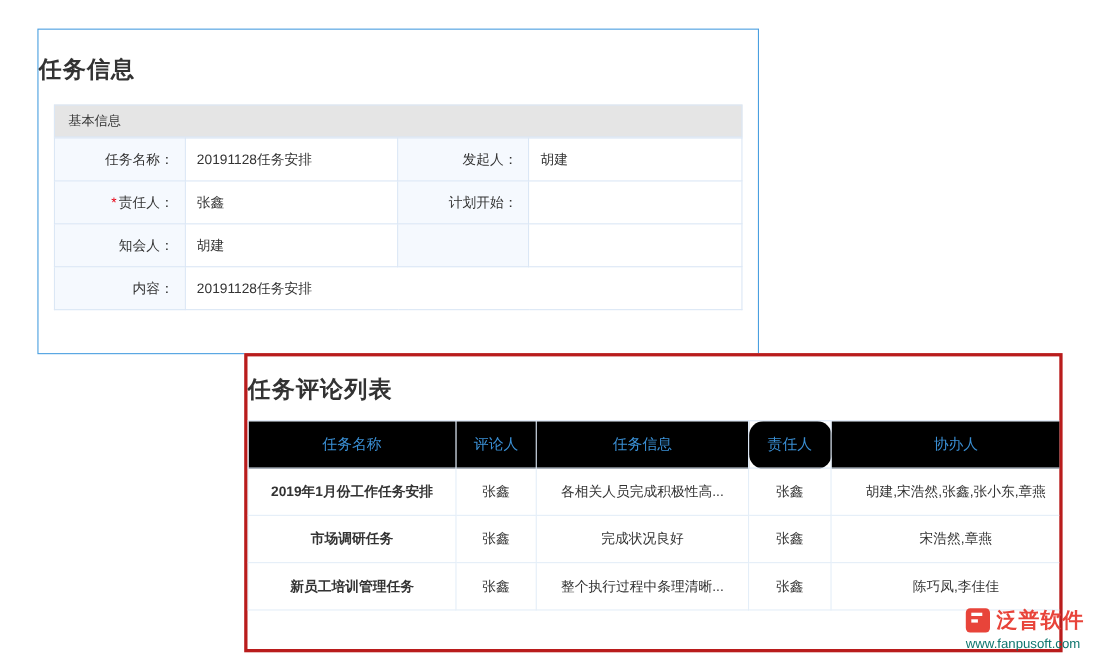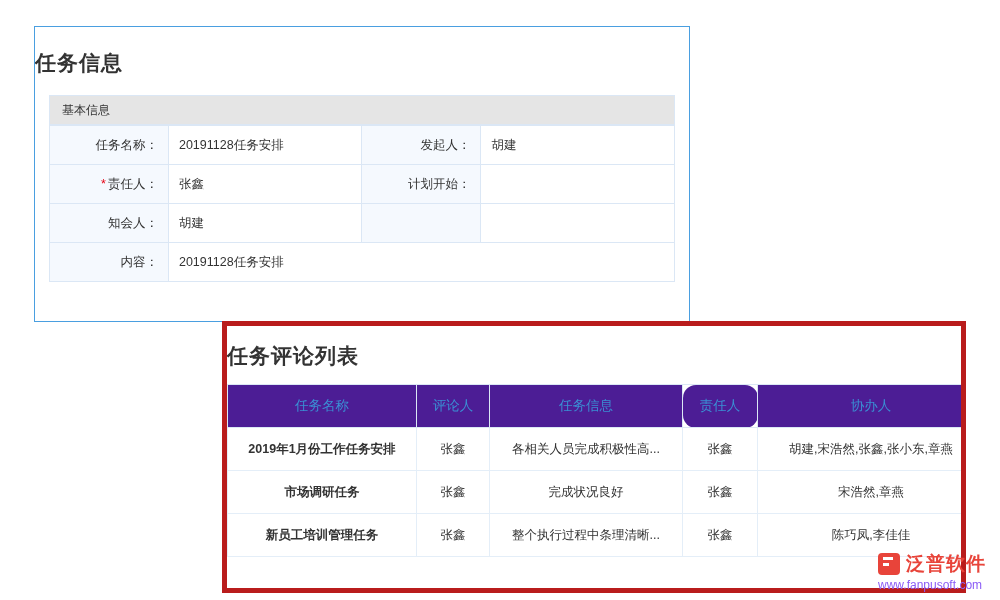--- a/index.html
+++ b/index.html
@@ -81,35 +81,35 @@
   .content-row .val { }
 
   
   .comment-panel {
     position: absolute;
     left: 222px;
     top: 321px;
     width: 744px;
     height: 272px;
     background: #ffffff;
-    border: 5px solid #b91c1c;
+    border: 3px solid #b91c1c;
     box-sizing: border-box;
     overflow: hidden;
   }
   .comment-panel .panel-title {
     padding-top: 16px;
     padding-bottom: 14px;
   }
   .list-table {
     border-collapse: collapse;
     width: 100%;
     table-layout: fixed;
   }
   .list-table th {
-    background: #4c1d95;
+    background: #000000;
     border: 1px solid #dbe7f5;
     height: 40px;
     font-size: 13.5px;
     font-weight: normal;
     color: #3a8fd4;
     text-align: center;
   }
   .list-table td {
     border: 1px solid #e4eef8;
     height: 43px;
@@ -182,21 +182,21 @@
     background: #ffffff;
   }
   .wm-text {
     font-size: 19px;
     font-weight: bold;
     color: #e8443a;
     letter-spacing: 1px;
   }
   .wm-url {
     font-size: 12px;
-    color: #8b5cf6;
+    color: #0f766e;
     margin-top: 1px;
   }
 </style>
 </head>
 <body>
 
 <div class="task-info-panel">
   <div class="panel-title">任务信息</div>
   <div class="section-header">基本信息</div>
   <table class="form-table">

